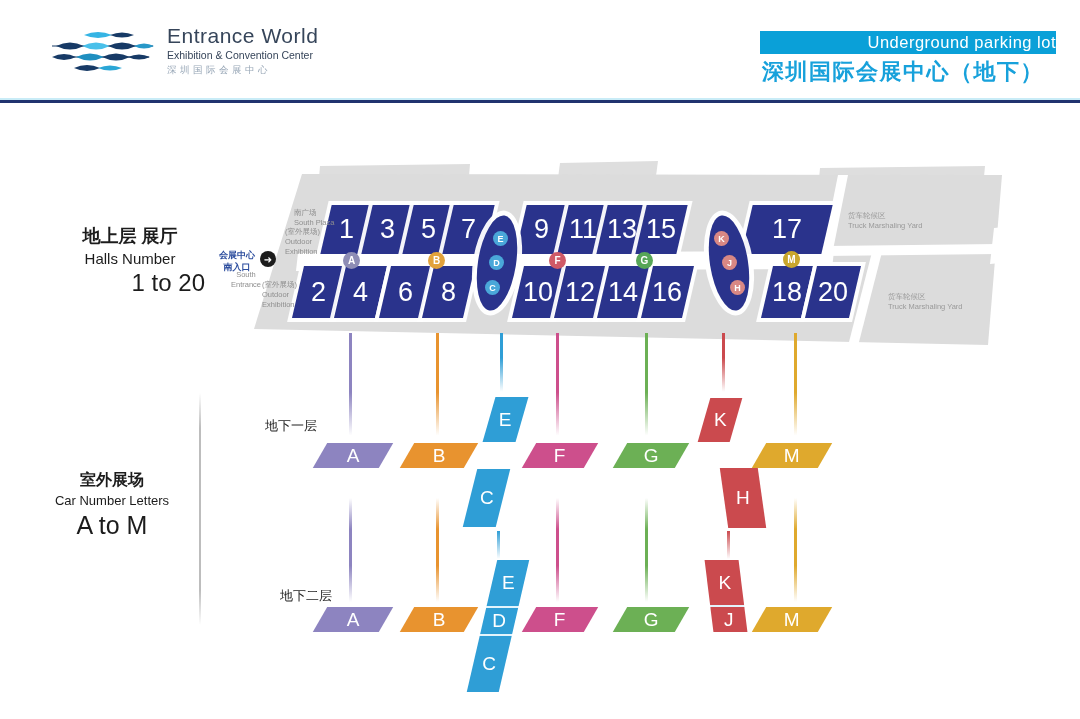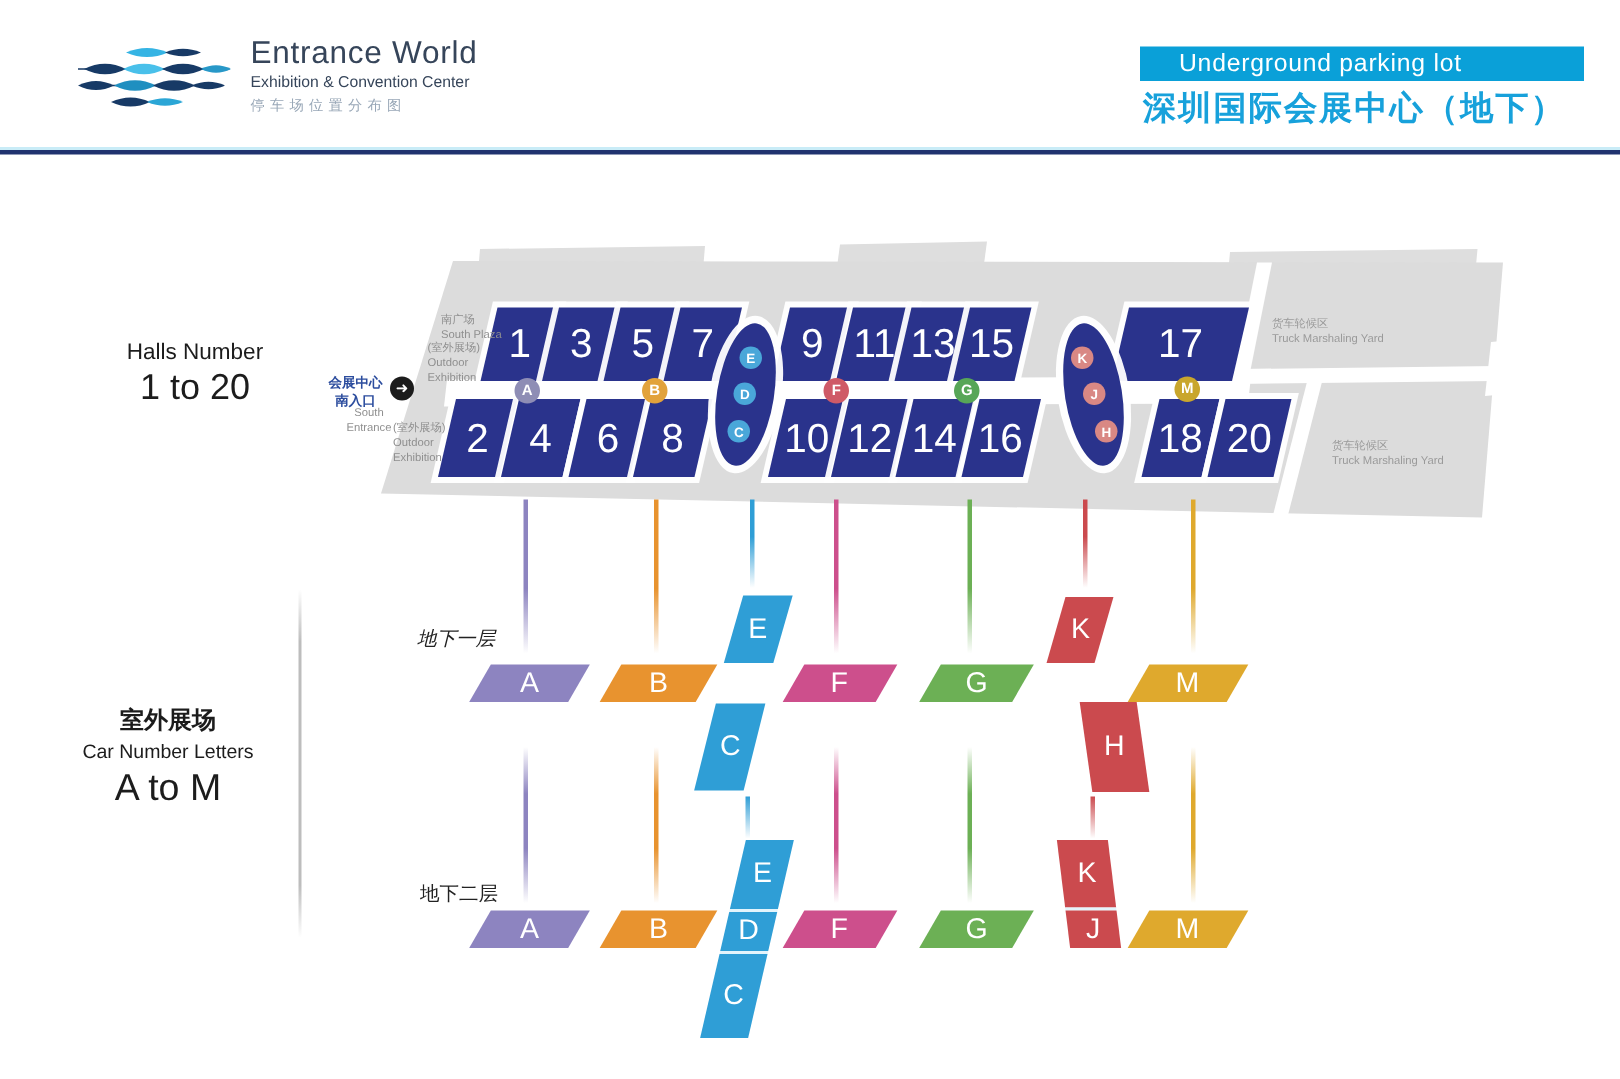--- a/index.html
+++ b/index.html
@@ -9,21 +9,21 @@
     -webkit-font-smoothing:antialiased;
   }
   .abs{position:absolute;}
   
   #logo-text .t1{font-size:21px;color:#36455a;letter-spacing:.5px;}
   #logo-text .t2{font-size:10.5px;color:#36455a;margin-top:1px;}
   #logo-text .t3{font-size:9.5px;color:#98a7b7;letter-spacing:3.5px;margin-top:3px;}
   #banner{
     left:760px;top:31px;width:296px;height:23px;background:#0aa0d8;
     color:#fff;font-size:16.5px;display:flex;align-items:center;
-    padding-left:26px;box-sizing:border-box;letter-spacing:.5px;
+    padding-left:4px;box-sizing:border-box;letter-spacing:.5px;justify-content:flex-end;
   }
   #cn-title{left:762px;top:57px;font-size:22px;font-weight:bold;color:#17a1db;letter-spacing:1.5px;}
   #separator{left:0;top:98px;width:1080px;height:5px;
     background:linear-gradient(to bottom,#c9ecf7 0 35%,#20336f 35% 100%);}
   
   .legend{text-align:center;color:#1c1c1c;}
   .legend .cn{font-weight:bold;}
   
   .hall{
     position:absolute;background:#2a338c;color:#fff;
@@ -84,33 +84,34 @@
       <path d="M26 33 Q40 26 54 33 Q40 40 26 33Z" fill="#1f8fc0"></path>
       <path d="M52 33 Q66 26 80 33 Q66 40 52 33Z" fill="#173a66"></path>
       <path d="M78 33 Q89 28 100 33 Q89 38 78 33Z" fill="#173a66"></path>
       <path d="M24 44 Q37 38 50 44 Q37 50 24 44Z" fill="#173a66"></path>
       <path d="M48 44 Q60 39 72 44 Q60 49 48 44Z" fill="#2ba6d6"></path>
     </g>
   </svg>
   <div id="logo-text">
     <div class="t1">Entrance World</div>
     <div class="t2">Exhibition &amp; Convention Center</div>
-    <div class="t3">停车场位置分布图</div>
+    <div class="t3">深圳国际会展中心</div>
   </div>
 </div>
 
 <div id="banner" class="abs">
   <span>Underground parking lot</span>
 </div>
 <div id="cn-title" class="abs">深圳国际会展中心（地下）</div>
 <div id="separator" class="abs"></div>
 
 <div class="abs legend" style="left:55px;top:224px;width:150px;">
+  <div class="cn" style="font-size:18px;">地上层 展厅</div>
   <div style="font-size:15px;margin-top:2px;">Halls Number</div>
-  <div style="font-size:24px;margin-top:2px;">1 to 20</div>
+  <div style="font-size:24px;margin-top:2px;text-align:right;">1 to 20</div>
 </div>
 <div class="abs legend" style="left:42px;top:470px;width:140px;">
   <div class="cn" style="font-size:16px;">室外展场</div>
   <div style="font-size:13px;margin-top:2px;">Car Number Letters</div>
   <div style="font-size:25px;margin-top:3px;">A to M</div>
 </div>
 
 <svg class="abs" width="1080" height="719" viewBox="0 0 1080 719" style="left:0;top:0;z-index:1;">
   <polygon points="320,166 470,164 469,176 319,178" fill="#dedede"></polygon>
   <polygon points="560,163 658,161 656,176 558,178" fill="#dedede"></polygon>
@@ -262,21 +263,21 @@
 </div>
 <div class="maplabel" style="left:848px;top:211px;color:#9a9a9a;">
   <div>货车轮候区</div>
   <div>Truck Marshaling Yard</div>
 </div>
 <div class="maplabel" style="left:888px;top:292px;color:#9a9a9a;">
   <div>货车轮候区</div>
   <div>Truck Marshaling Yard</div>
 </div>
 
-<div class="lvl-label" style="left:278px;top:417px;font-style:italic;">地下一层</div>
+<div class="lvl-label" style="left:265px;top:417px;">地下一层</div>
 
 <div class="zone zrow c-a" style="left:320px;width:66px;">
     <span>A</span>
   </div>
 <div class="zone zrow c-b" style="left:407px;width:64px;">
     <span>B</span>
   </div>
 <div class="zone c-t" style="left:489px;top:397px;width:33px;height:45px;transform:skewX(-16deg);">
     <span style="transform:skewX(16deg);">E</span>
   </div>

